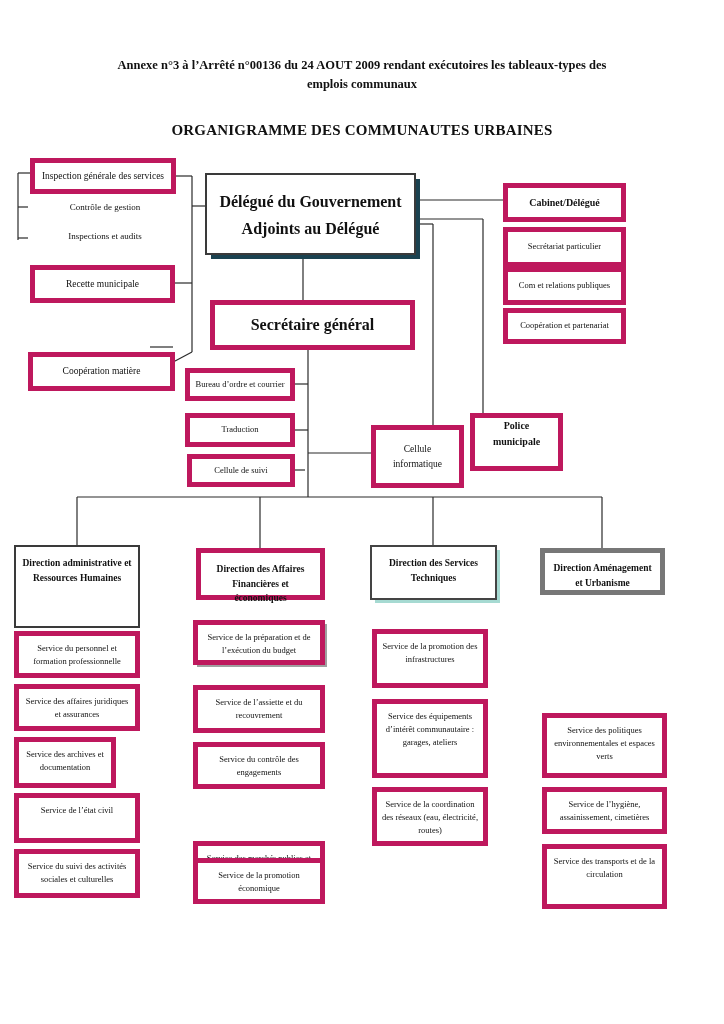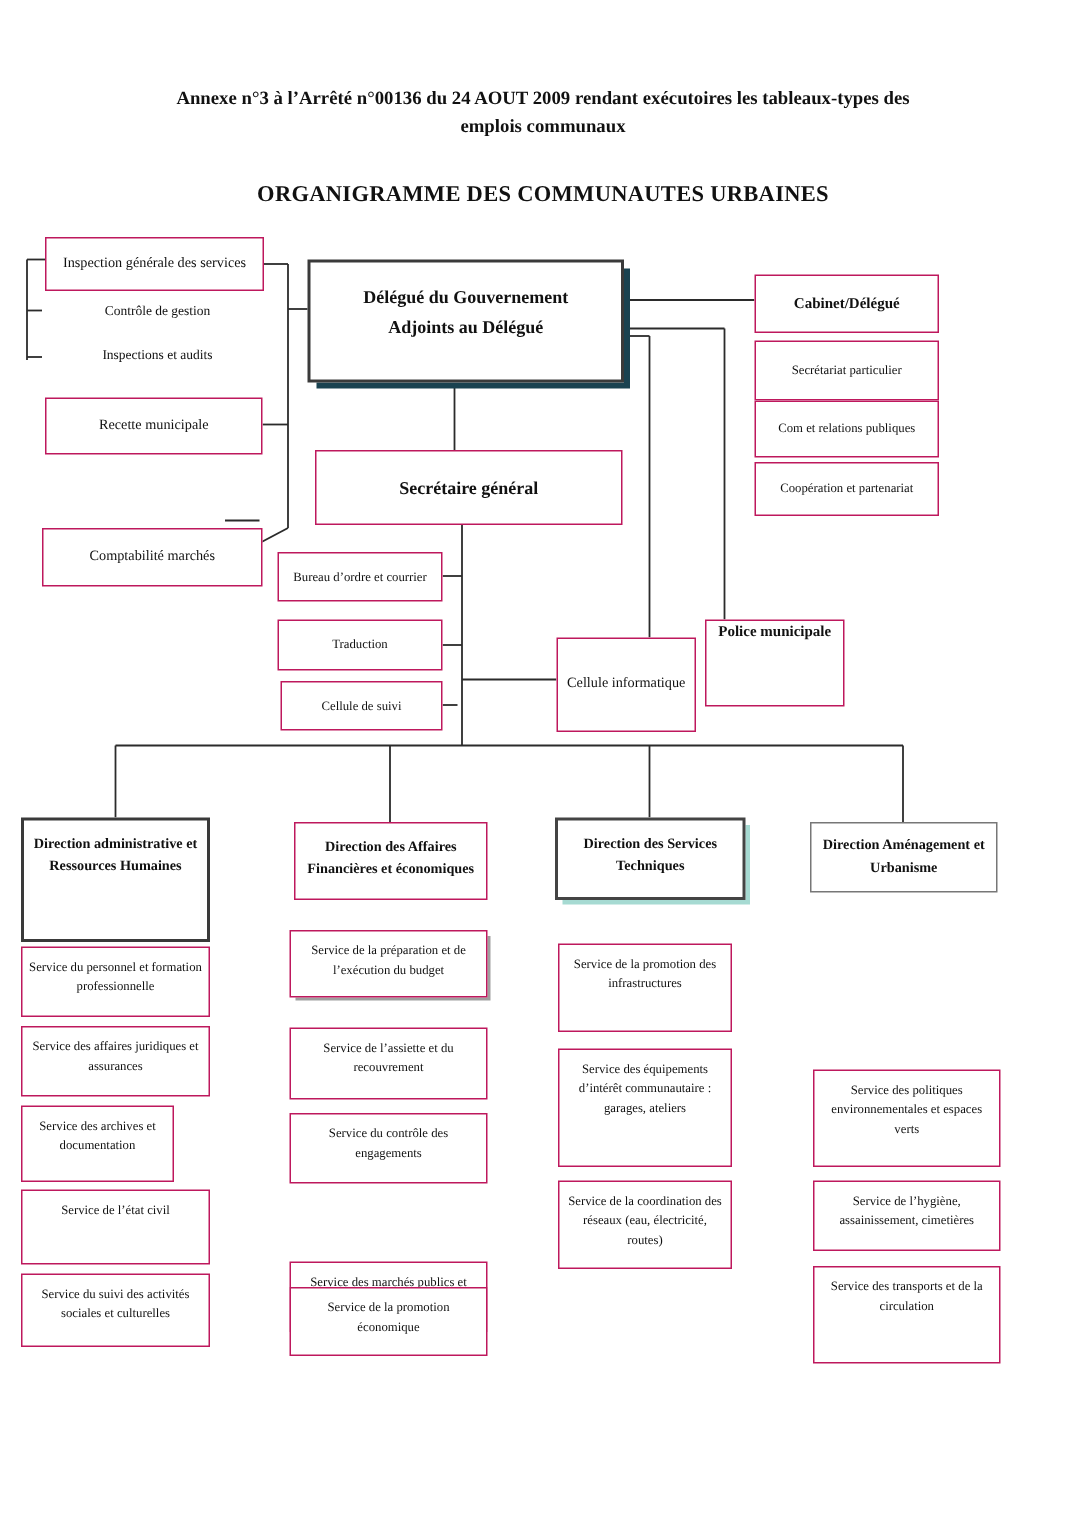--- a/index.html
+++ b/index.html
@@ -1,28 +1,28 @@
 <!DOCTYPE html>
 <html><head>
 <meta charset="utf-8">
 <style>
   html,body{margin:0;padding:0;background:#fff;}
   #page{position:relative;width:724px;height:1024px;background:#ffffff;overflow:hidden;
         font-family:"Liberation Serif","DejaVu Serif",serif;color:#111;}
   .hdr{position:absolute;left:50%;transform:translateX(-50%);text-align:center;font-weight:bold;}
   #annexe{top:56px;width:510px;font-size:12.5px;line-height:1.55;}
   #title{top:122px;width:600px;font-size:15px;letter-spacing:.2px;}
-  .obox{position:absolute;box-sizing:border-box;border:1px solid #be185d;background:#fff;
+  .obox{position:absolute;box-sizing:border-box;border:5px solid #be185d;background:#fff;
         text-align:center;font-size:8.5px;line-height:1.55;padding:6px 4px 0;}
   .vc{display:flex;align-items:center;justify-content:center;padding:0 4px;}
   .b2{border-width:2px;border-color:#3a3a3a;}
   .bold{font-weight:bold;}
   .f95{font-size:9.5px;}
   .f10{font-size:10px;}
-  .f12{font-size:12px;}
+  .f12{font-size:16px;}
   .lbl{position:absolute;text-align:center;font-size:9px;}
   #delegue{box-shadow:5px 5px 0 -1px #1a4250;}
   #dir-3{box-shadow:4px 4px 0 -1px #a6dad2;border-width:2px;border-color:#444;}
   #dir-4{border-color:#777;}
   #svc-2-1{box-shadow:3px 3px 0 -1px #9f9f9f;}
   svg.wires{position:absolute;left:0;top:0;pointer-events:none;}
   svg.wires line{stroke:#2b2b2b;stroke-width:1.2;}
 </style>
 </head>
 <body>
@@ -64,21 +64,21 @@
     <line x1="602" y1="497" x2="602" y2="548"></line>
   </svg>
 
   <div id="annexe" class="hdr">Annexe n°3 à l’Arrêté n°00136 du 24 AOUT 2009 rendant exécutoires les tableaux-types des emplois communaux</div>
   <div id="title" class="hdr">ORGANIGRAMME DES COMMUNAUTES URBAINES</div>
 
   <div class="obox vc f95" style="left:30px;top:158px;width:146px;height:36px;">Inspection générale des services</div>
   <div class="lbl" style="left:40px;top:202px;width:130px;">Contrôle de gestion</div>
   <div class="lbl" style="left:40px;top:231px;width:130px;">Inspections et audits</div>
   <div class="obox vc f95" style="left:30px;top:265px;width:145px;height:38px;">Recette municipale</div>
-  <div class="obox vc f95" style="left:28px;top:352px;width:147px;height:39px;">Comptabilité marchés</div>
+  <div class="obox vc f95" style="left:28px;top:352px;width:147px;height:39px;">Coopération matière</div>
 
   <div id="delegue" class="obox b2 bold f12" style="left:205px;top:173px;width:211px;height:82px;padding-top:13px;line-height:1.7;">
     <div>Délégué du Gouvernement</div>
     <div>Adjoints au Délégué</div>
   </div>
 
   <div class="obox vc bold f10" style="left:503px;top:183px;width:123px;height:39px;">Cabinet/Délégué</div>
   <div class="obox vc" style="left:503px;top:227px;width:123px;height:40px;">Secrétariat particulier</div>
   <div class="obox vc" style="left:503px;top:267px;width:123px;height:38px;">Com et relations publiques</div>
   <div class="obox vc" style="left:503px;top:308px;width:123px;height:36px;">Coopération et partenariat</div>

